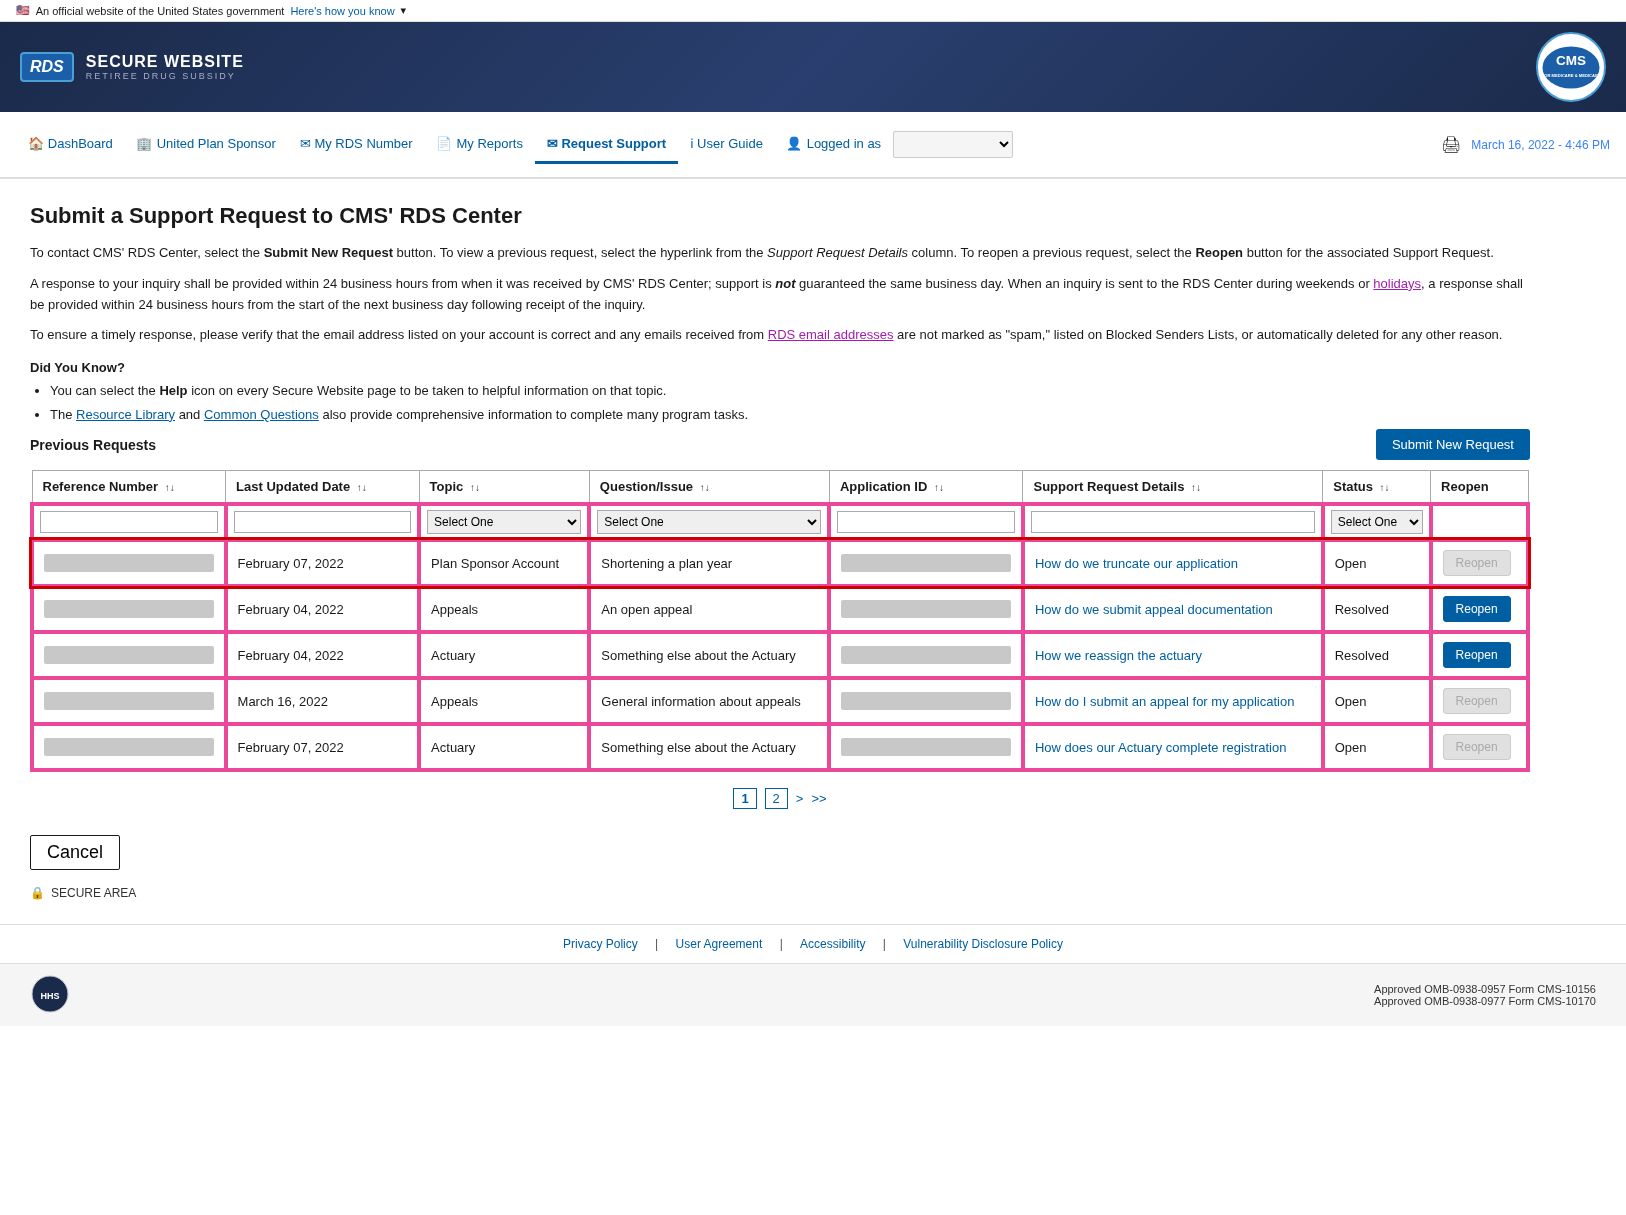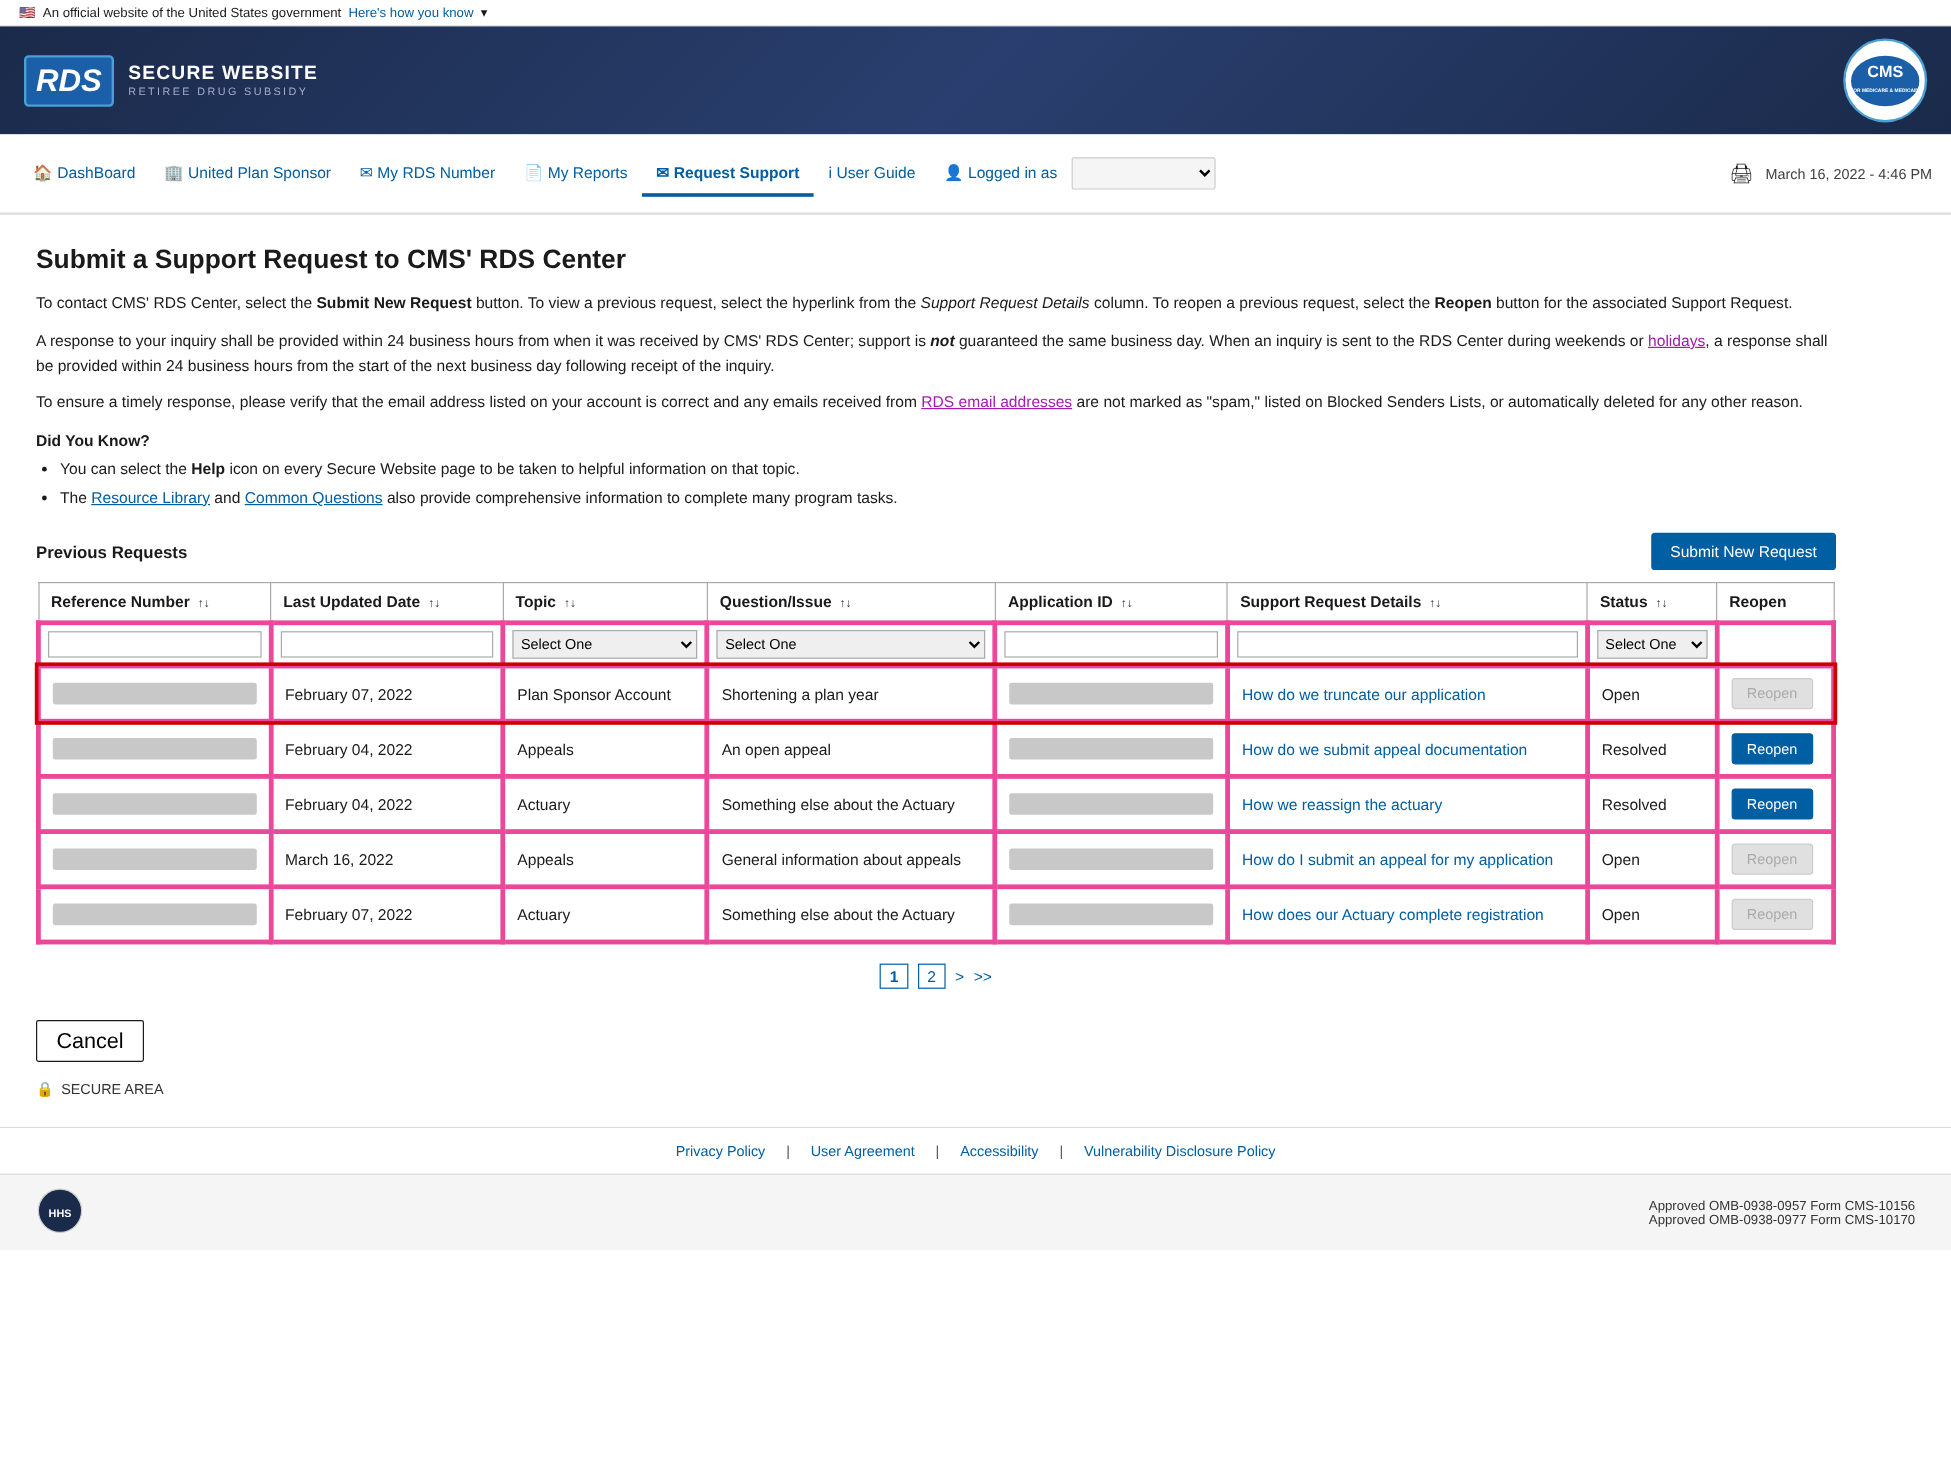--- a/index.html
+++ b/index.html
@@ -23,21 +23,21 @@
       padding: 10px 20px;
       display: flex;
       align-items: center;
       justify-content: space-between;
     }
     .logo-area { display: flex; align-items: center; gap: 12px; }
     .rds-logo {
       background: #1a5fa8;
       color: white;
       font-weight: bold;
-      font-size: 26px;
+      font-size: 16px;
       padding: 4px 8px;
       border: 2px solid #4a9fd4;
       border-radius: 4px;
       font-style: italic;
     }
     .logo-text { color: white; }
     .logo-text .site-name { font-size: 16px; font-weight: bold; letter-spacing: 1px; }
     .logo-text .sub-name { font-size: 9px; letter-spacing: 2px; color: #aac; }
     .cms-logo {
       background: white;
@@ -76,42 +76,42 @@
     }
     .nav-item.active { border-bottom: 3px solid #005ea2; font-weight: bold; }
     .nav-right { display: flex; align-items: center; gap: 10px; font-size: 12px; }
     .user-dropdown {
       border: 1px solid #ccc;
       padding: 4px 20px 4px 8px;
       border-radius: 2px;
       background: #f5f5f5;
       width: 120px;
     }
-    .nav-date { font-size: 12px; color: #404040; }
+    .nav-date { font-size: 12px; color: #3b82f6; }
 
     
     .page-content { padding: 24px 30px; max-width: 1560px; }
     .page-title { font-size: 22px; font-weight: bold; margin-bottom: 14px; }
     .intro-text { font-size: 13px; line-height: 1.6; margin-bottom: 10px; }
     .intro-text a { color: #a21caf; }
     .intro-text strong { font-weight: bold; }
     .intro-text em { font-style: italic; }
 
     .did-you-know { margin-top: 14px; }
     .did-you-know h4 { font-weight: bold; margin-bottom: 6px; }
     .did-you-know ul { padding-left: 20px; }
     .did-you-know li { margin-bottom: 4px; line-height: 1.5; }
     .did-you-know a { color: #005ea2; }
 
     
     .prev-requests-header {
       display: flex;
       justify-content: space-between;
       align-items: center;
-      margin-top: 20px;
+      margin-top: 5px;
       margin-bottom: 10px;
     }
     .prev-requests-title { font-weight: bold; font-size: 14px; }
     .btn-submit-new {
       background: #005ea2;
       color: white;
       border: none;
       padding: 8px 16px;
       font-size: 13px;
       cursor: pointer;

